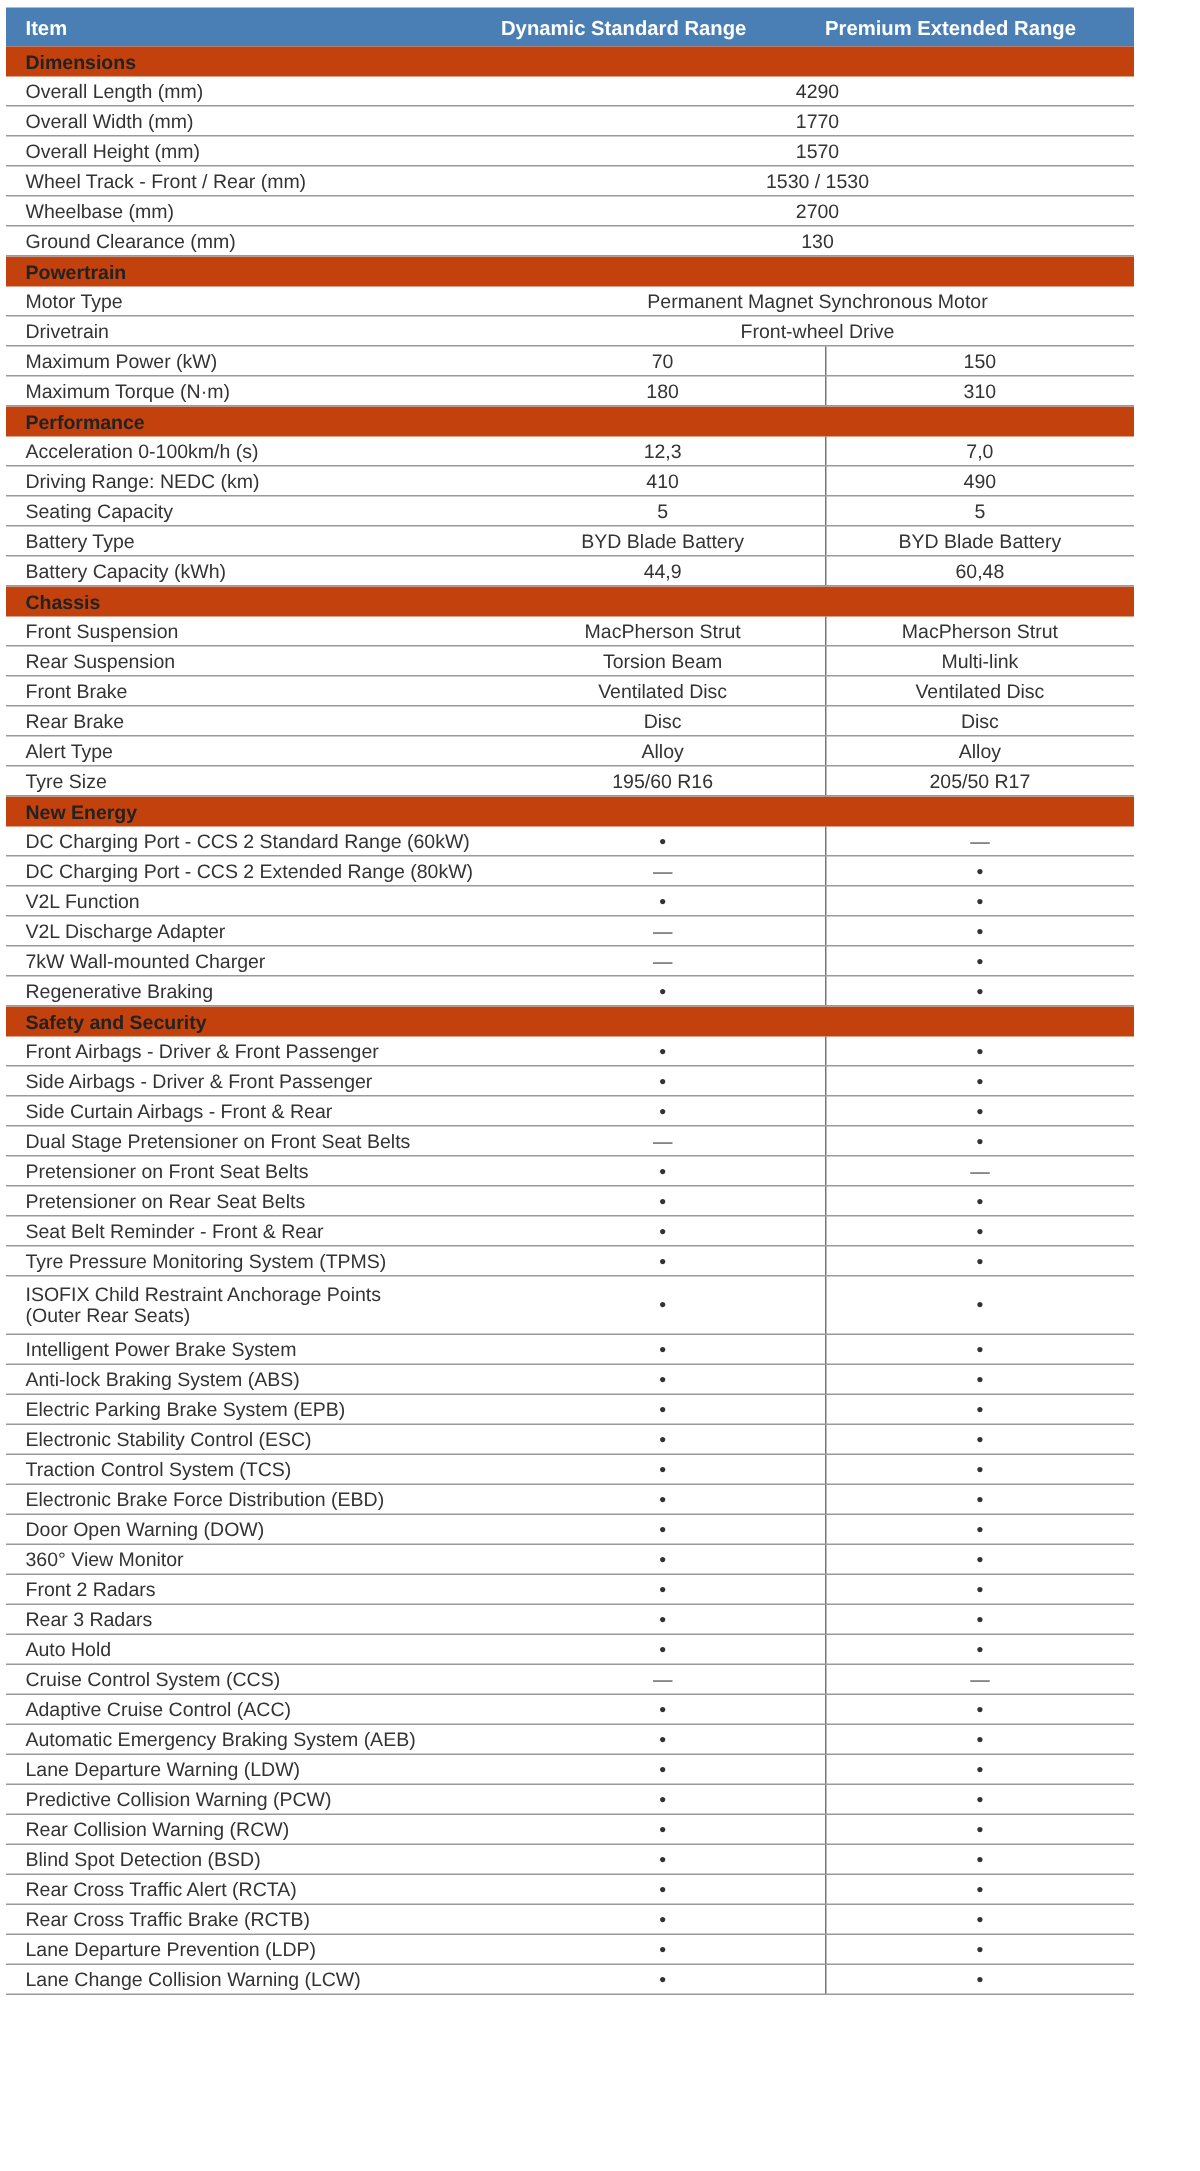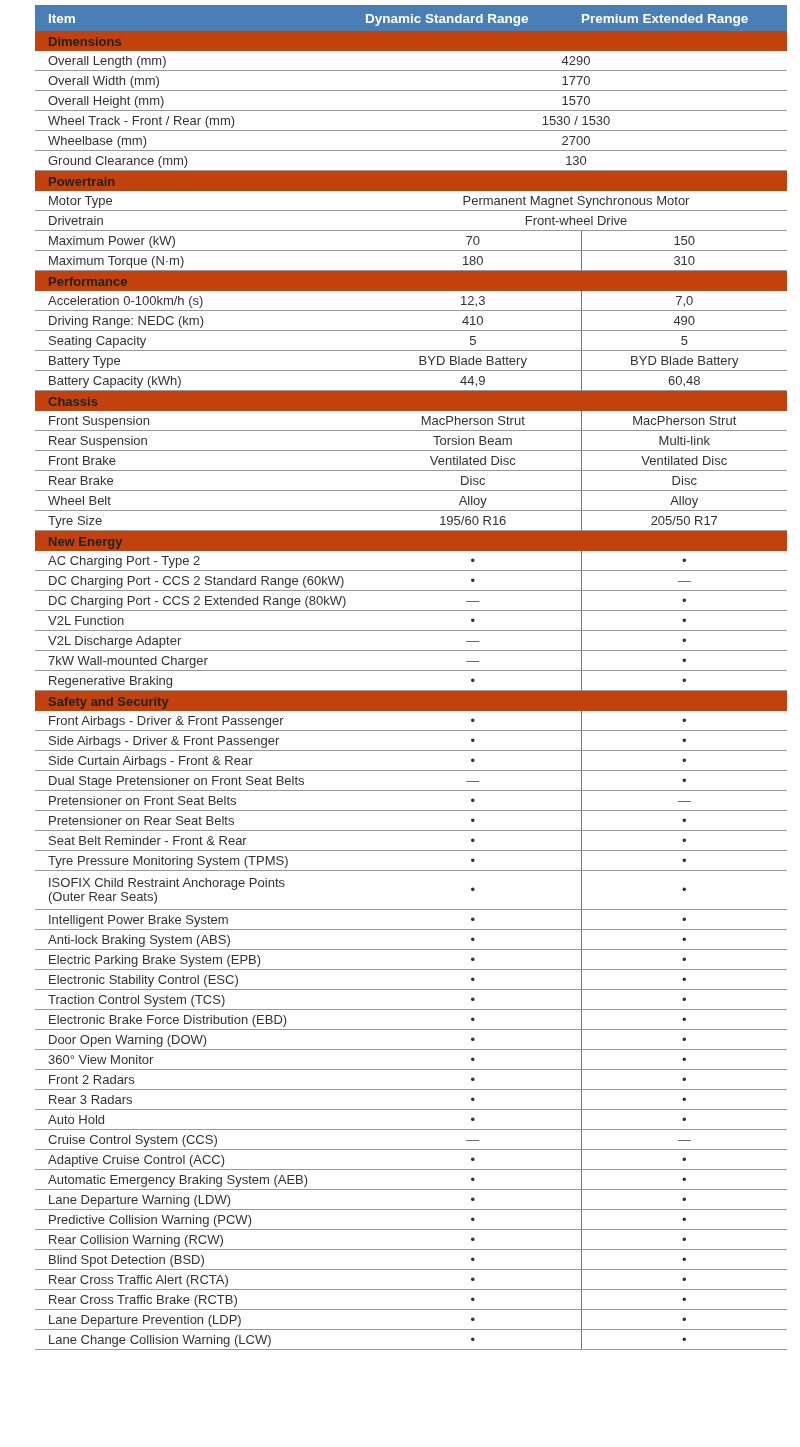--- a/index.html
+++ b/index.html
@@ -1,17 +1,17 @@
 <!DOCTYPE html>
 <html><head>
 <meta charset="utf-8">
 <style>
   html, body { margin: 0; padding: 0; background: #ffffff; }
   body { width: 800px; height: 1447px; position: relative; font-family: "Liberation Sans", sans-serif; color: #333333; }
-  #spec-table { position: absolute; left: 35px; top: 5px; width: 752px; border-collapse: collapse; table-layout: fixed; font-size: 13px; }
+  #spec-table { position: absolute; left: 4px; top: 5px; width: 752px; border-collapse: collapse; table-layout: fixed; font-size: 13px; }
   #spec-table col.c1 { width: 330px; }
   #spec-table col.c2 { width: 216px; }
   #spec-table col.c3 { width: 206px; }
   #spec-table th { background: #4a7fb5; color: #ffffff; font-weight: bold; height: 26px; padding: 0; text-align: left; font-size: 13.5px; }
   #spec-table th.item-col { text-align: left; padding-left: 13px; }
   #spec-table td { height: 19px; padding: 0; border-bottom: 1px solid #9a9a9a; line-height: 19px; }
   #spec-table td.label { padding-left: 13px; text-align: left; }
   #spec-table td.val { text-align: center; }
   #spec-table td.val.left-val { border-right: 1px solid #777777; }
   #spec-table tr.section td { background: #c2410c; font-weight: bold; border-bottom: none; padding-left: 13px; height: 20px; color: #222222; }
@@ -129,36 +129,31 @@
         <td class="label">Front Brake</td>
         <td class="val left-val">Ventilated Disc</td>
         <td class="val">Ventilated Disc</td>
       </tr>
       <tr>
         <td class="label">Rear Brake</td>
         <td class="val left-val">Disc</td>
         <td class="val">Disc</td>
       </tr>
       <tr>
-        <td class="label">Wheel Belt</td>
+        <td class="label">Alert Type</td>
         <td class="val left-val">Alloy</td>
         <td class="val">Alloy</td>
       </tr>
       <tr>
         <td class="label">Tyre Size</td>
         <td class="val left-val">195/60 R16</td>
         <td class="val">205/50 R17</td>
       </tr>
       <tr class="section">
         <td colspan="3">New Energy</td>
-      </tr>
-      <tr>
-        <td class="label">AC Charging Port - Type 2</td>
-        <td class="val left-val"><span class="dot">•</span></td>
-        <td class="val"><span class="dot">•</span></td>
       </tr>
       <tr>
         <td class="label">DC Charging Port - CCS 2 Standard Range (60kW)</td>
         <td class="val left-val"><span class="dot">•</span></td>
         <td class="val"><span class="dash">—</span></td>
       </tr>
       <tr>
         <td class="label">DC Charging Port - CCS 2 Extended Range (80kW)</td>
         <td class="val left-val"><span class="dash">—</span></td>
         <td class="val"><span class="dot">•</span></td>

